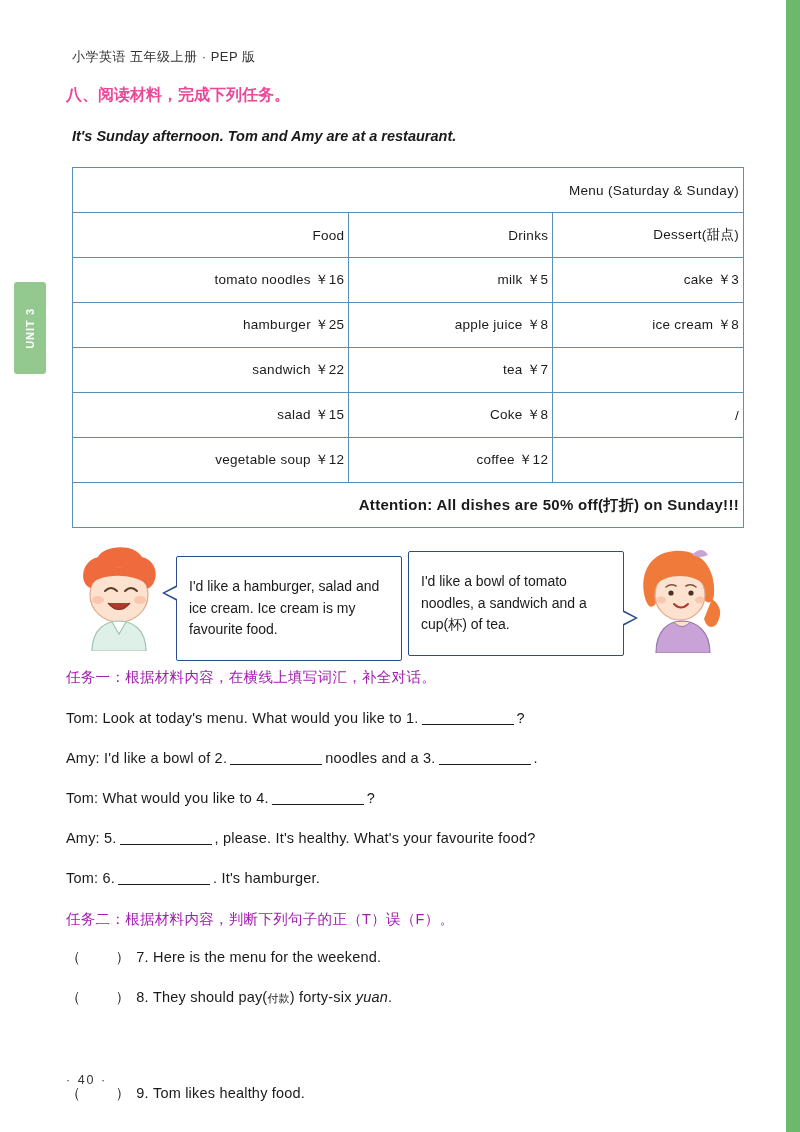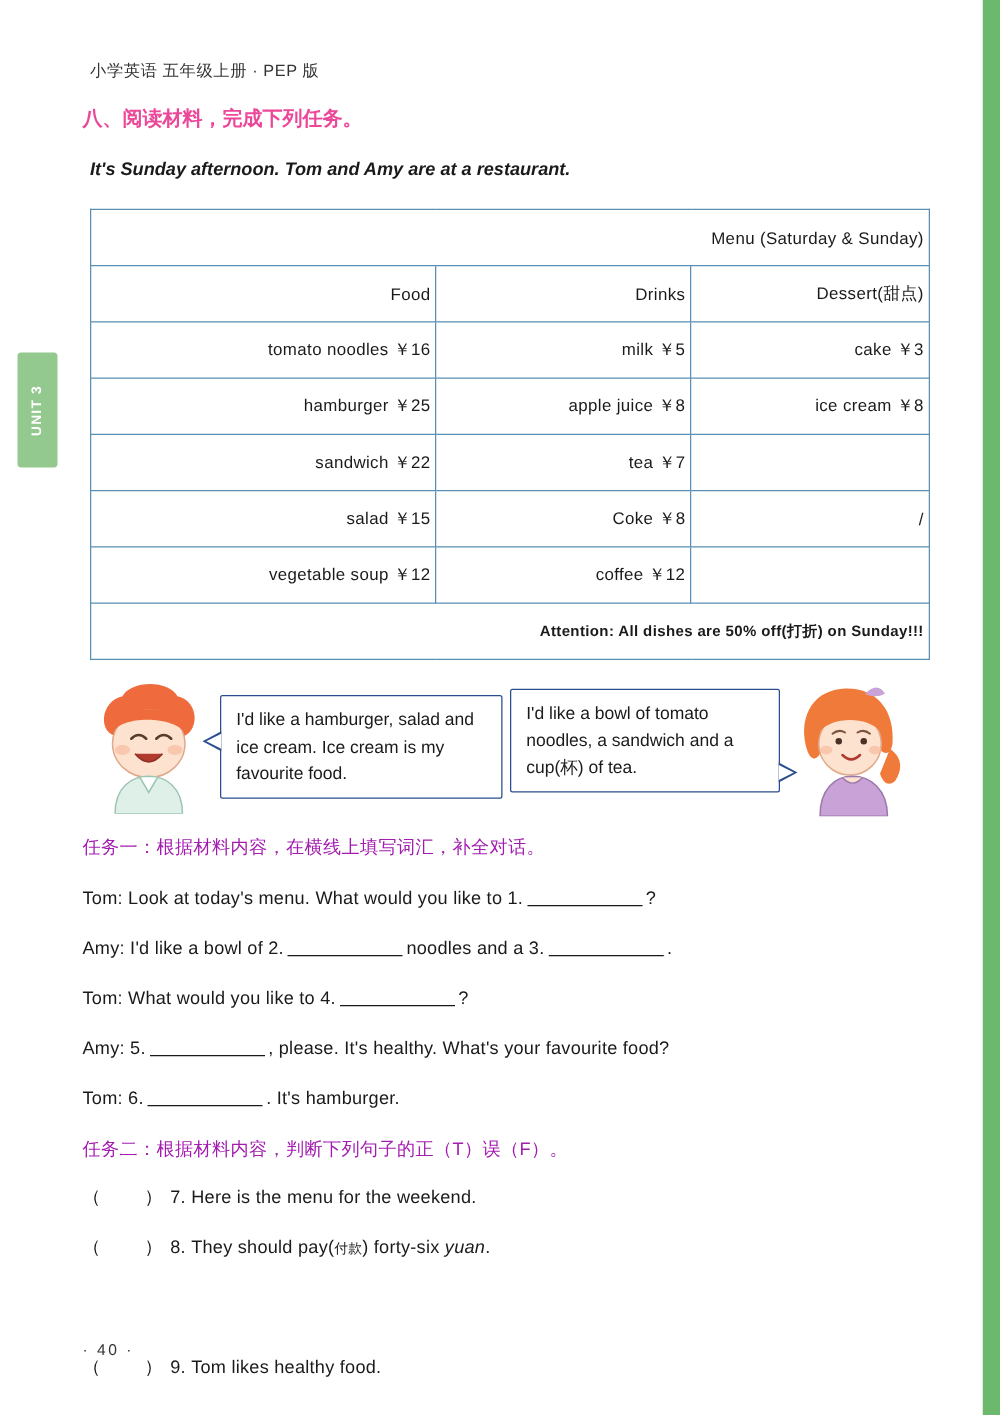--- a/index.html
+++ b/index.html
@@ -60,32 +60,32 @@
   }
   table.menu td{
     border:1px solid #5a8fb5;
     text-align:right;
     padding:10px 4px;
     height:24px;
     letter-spacing:.3px;
   }
   td.title-cell{font-size:13.5px;padding:13px 4px;}
   td.head-cell{padding:13px 4px;}
-  td.attention{padding:13px 4px;font-weight:bold;font-size:12px;}
+  td.attention{padding:13px 4px;font-weight:bold;font-size:15px;}
   td.noborder-bottom{border-bottom:none;}
   td.noborder-top{border-top:none;}
   
   .chars{
     position:absolute;left:72px;top:535px;width:672px;height:125px;
   }
   .bubble{
     position:absolute;
     border:1.5px solid #2b4d8f;
     background:#fff;
-    padding:8px 12px;
+    padding:19px 12px;
     font-size:14px;
     line-height:1.55;
     border-radius:2px;
   }
   .bubble.b1{left:104px;top:21px;width:200px;}
   .bubble.b2{left:336px;top:16px;width:190px;}
   .bubble .tail{
     position:absolute;width:0;height:0;
   }
   .bubble.b1 .tail{

